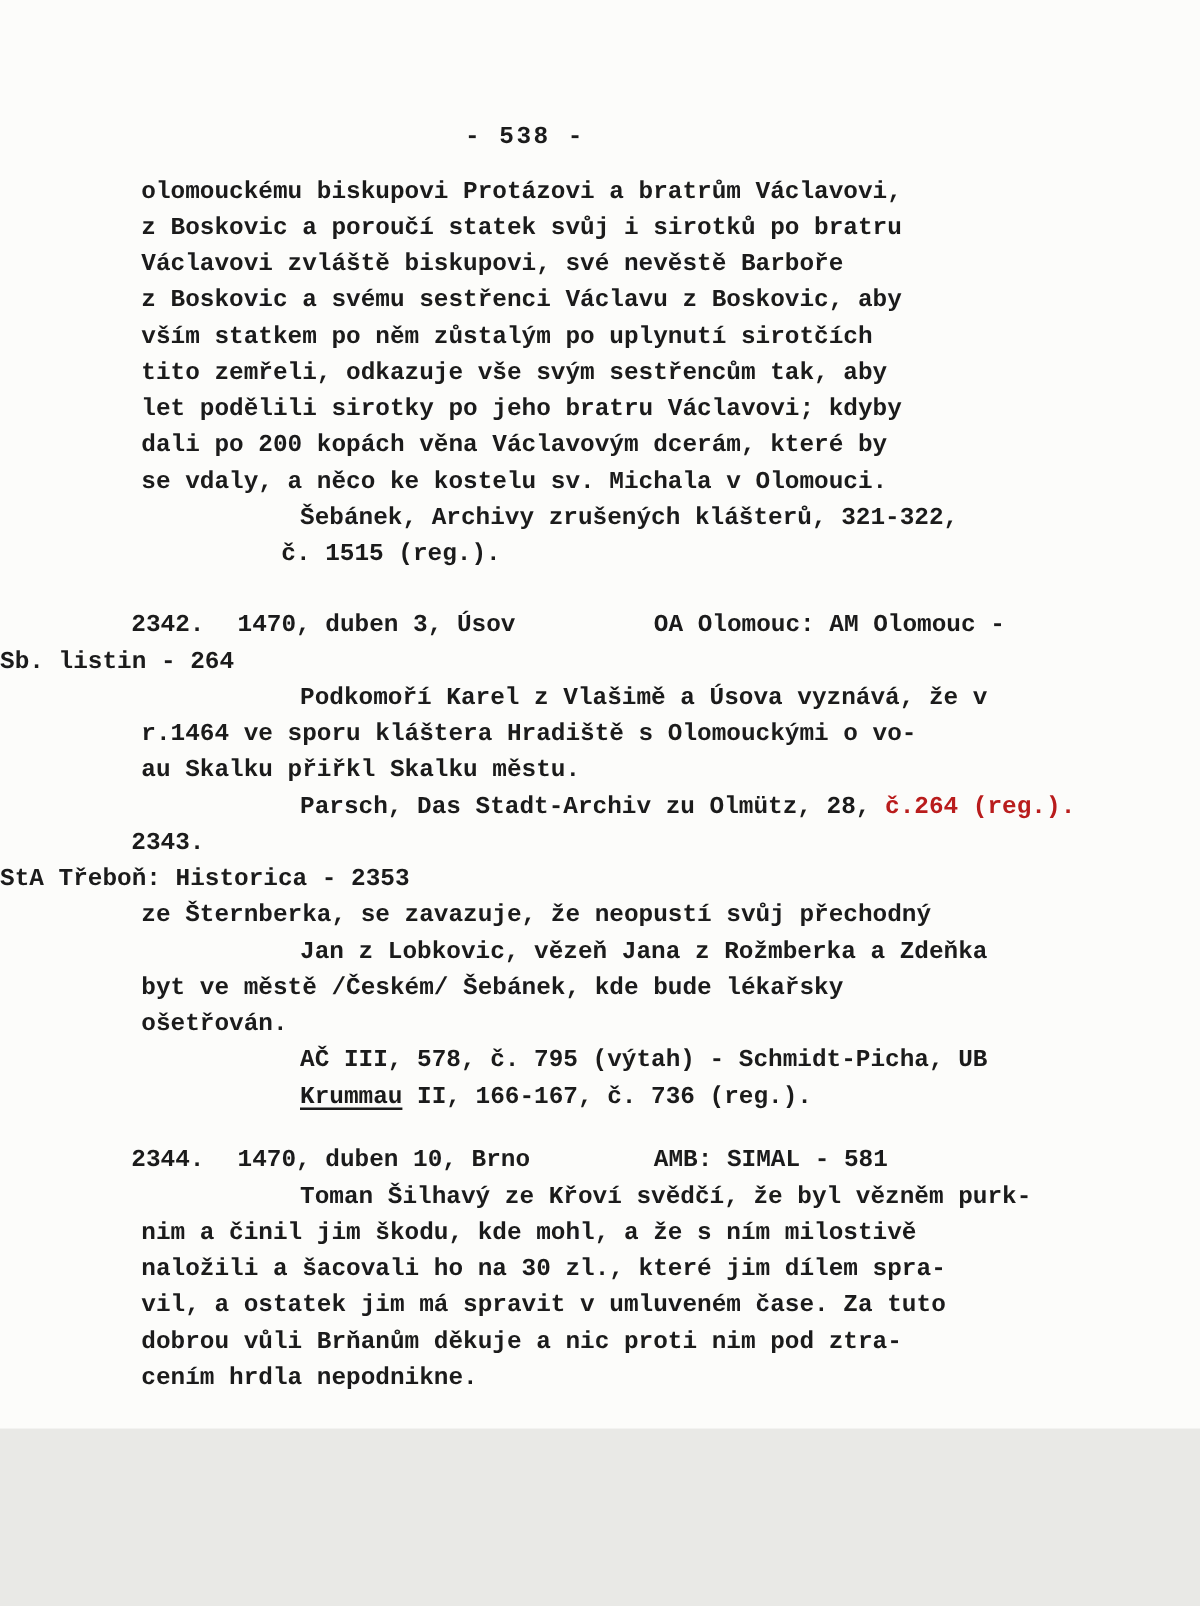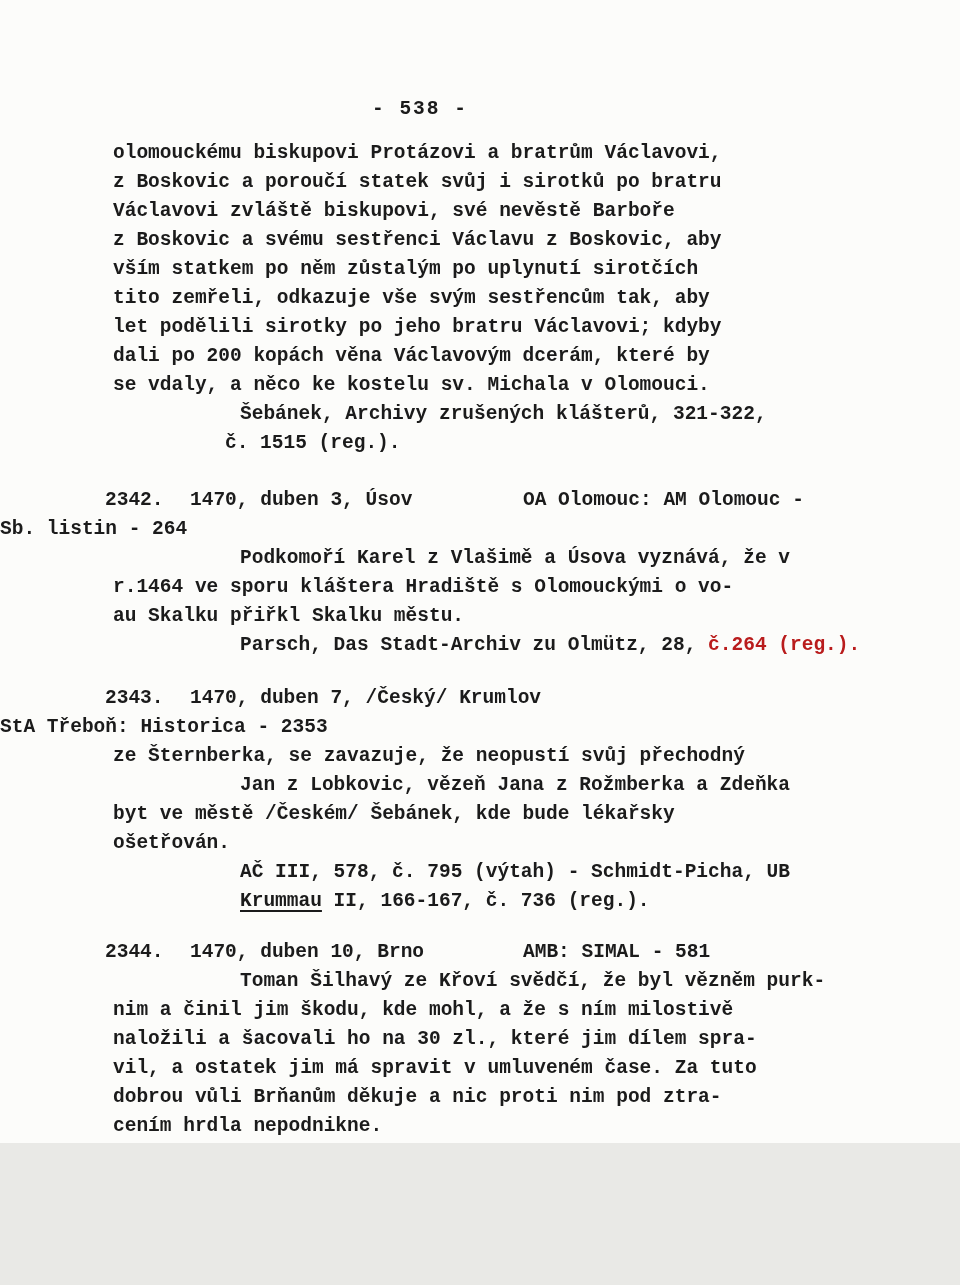--- a/index.html
+++ b/index.html
@@ -24,21 +24,21 @@
   .ind0{padding-left:113px;}
   .ind1{padding-left:240px;}
   .ind2{padding-left:225px;}
   .arch-line{}
   .pageno{padding-left:372px;margin-bottom:15px;letter-spacing:2px;}
   .head{position:relative;height:29px;}
   .head .num{position:absolute;left:105px;top:0;}
   .head .date{position:absolute;left:190px;top:0;}
   .head .arch{position:absolute;left:523px;top:0;}
   .entry-2342{margin-top:28px;}
-  .entry-2343{margin-top:24px;}
+  .entry-2343{}
   .entry-2344{margin-top:22px;}
   .faded{color:#b91c1c;}
   .ul{text-decoration:underline;text-underline-offset:4px;text-decoration-thickness:2px;}
 </style>
 </head>
 <body>
 
 <div class="page" style="background: rgb(252, 252, 250); color: rgb(27, 27, 27);">
 
   <div class="pageno line">- 538 -</div>
@@ -70,21 +70,20 @@
         <div class="line ind1">Podkomoří Karel z Vlašimě a Úsova vyznává, že v</div>
         <div class="line ind0">r.1464 ve sporu kláštera Hradiště s Olomouckými o vo-</div>
         <div class="line ind0">au Skalku přiřkl Skalku městu.</div>
         <div class="line ind1">Parsch, Das Stadt-Archiv zu Olmütz, 28, <span class="faded">č.264 (reg.).</span></div>
       </div>
   </section>
 
   <section class="entry entry-2343">
     <div class="head">
       <span class="num line">2343.</span>
-      <span class="date line">1470, duben 7, /Český/ Krumlov</span>
       <span class="arch line"></span>
     </div>
     <div class="block">
         <div class="line arch-line">StA Třeboň: Historica - 2353</div>
       </div>
     <div class="block">
         <div class="line ind0">ze Šternberka, se zavazuje, že neopustí svůj přechodný</div>
         <div class="line ind1">Jan z Lobkovic, vězeň Jana z Rožmberka a Zdeňka</div>
         <div class="line ind0">byt ve městě /Českém/ Šebánek, kde bude lékařsky</div>
         <div class="line ind0">ošetřován.</div>

